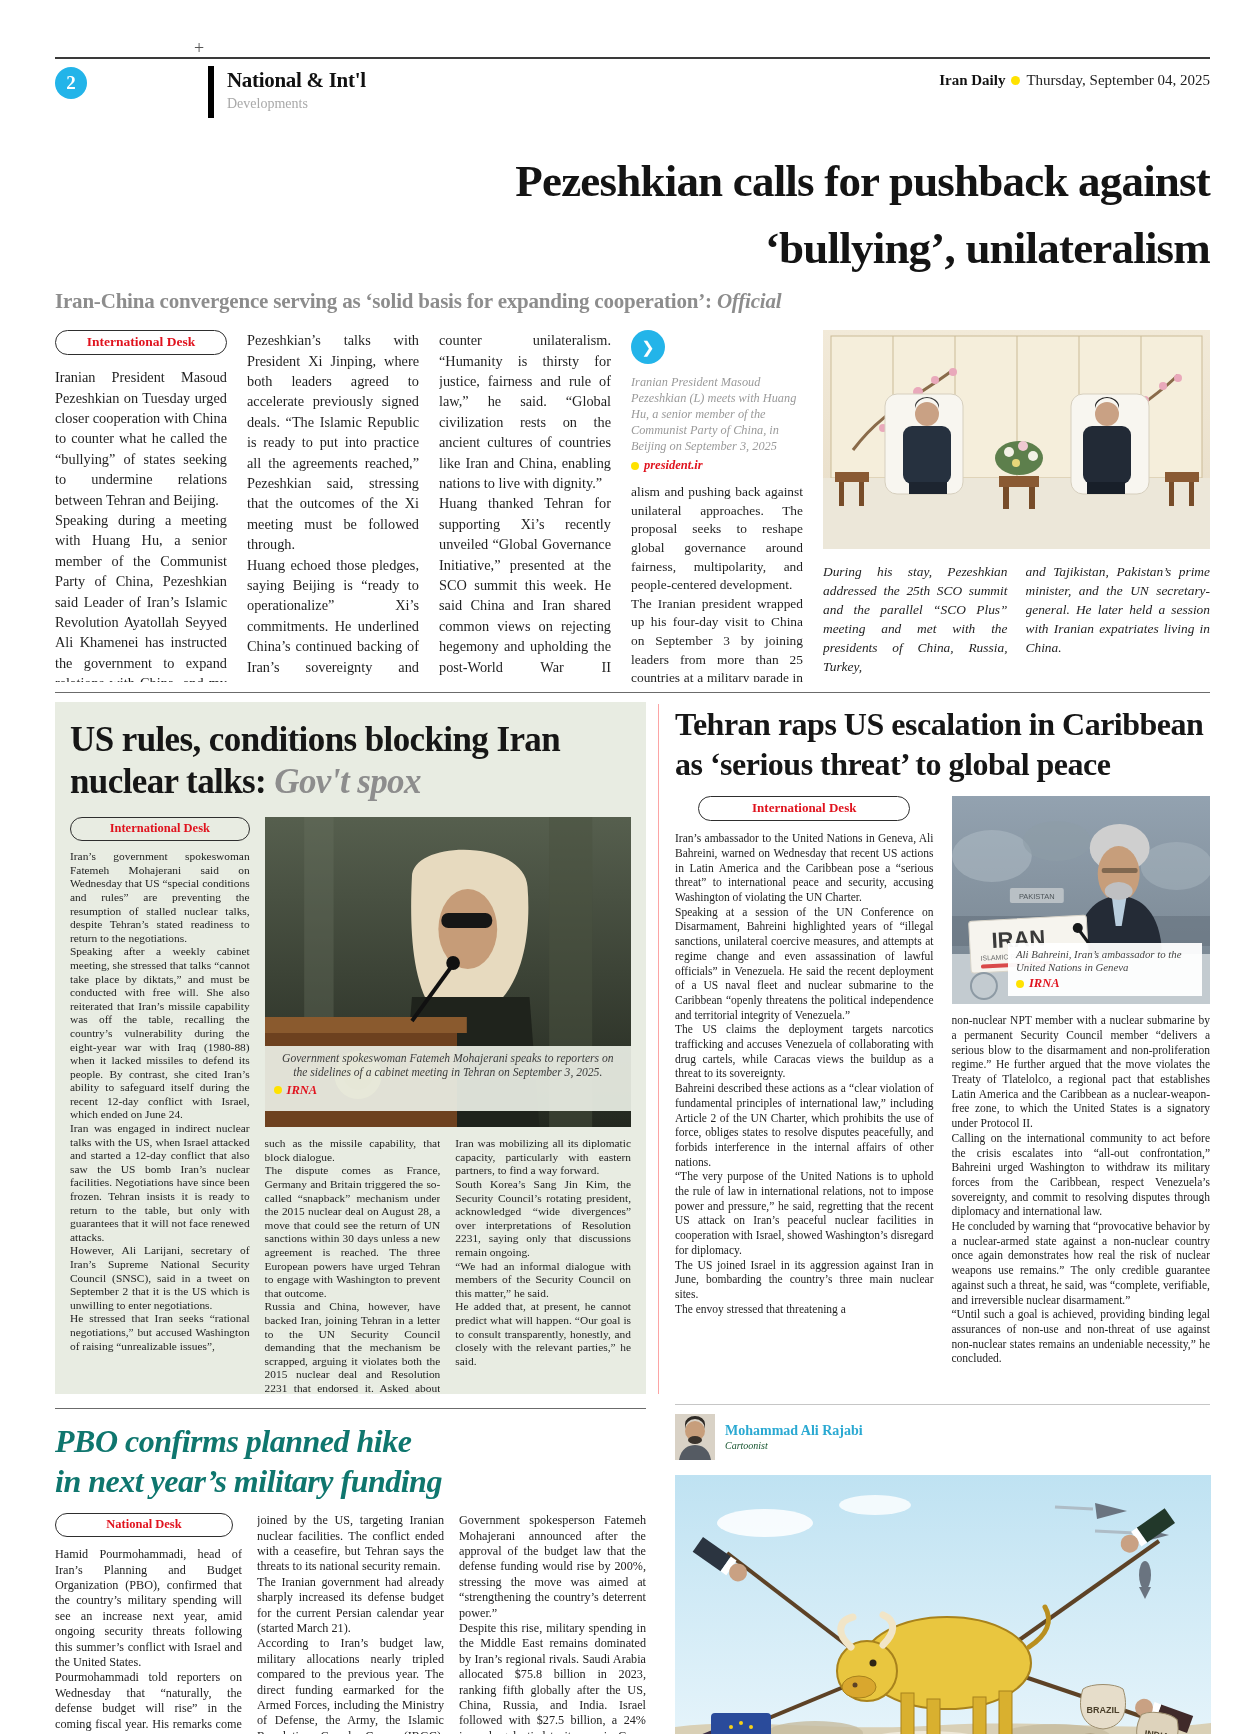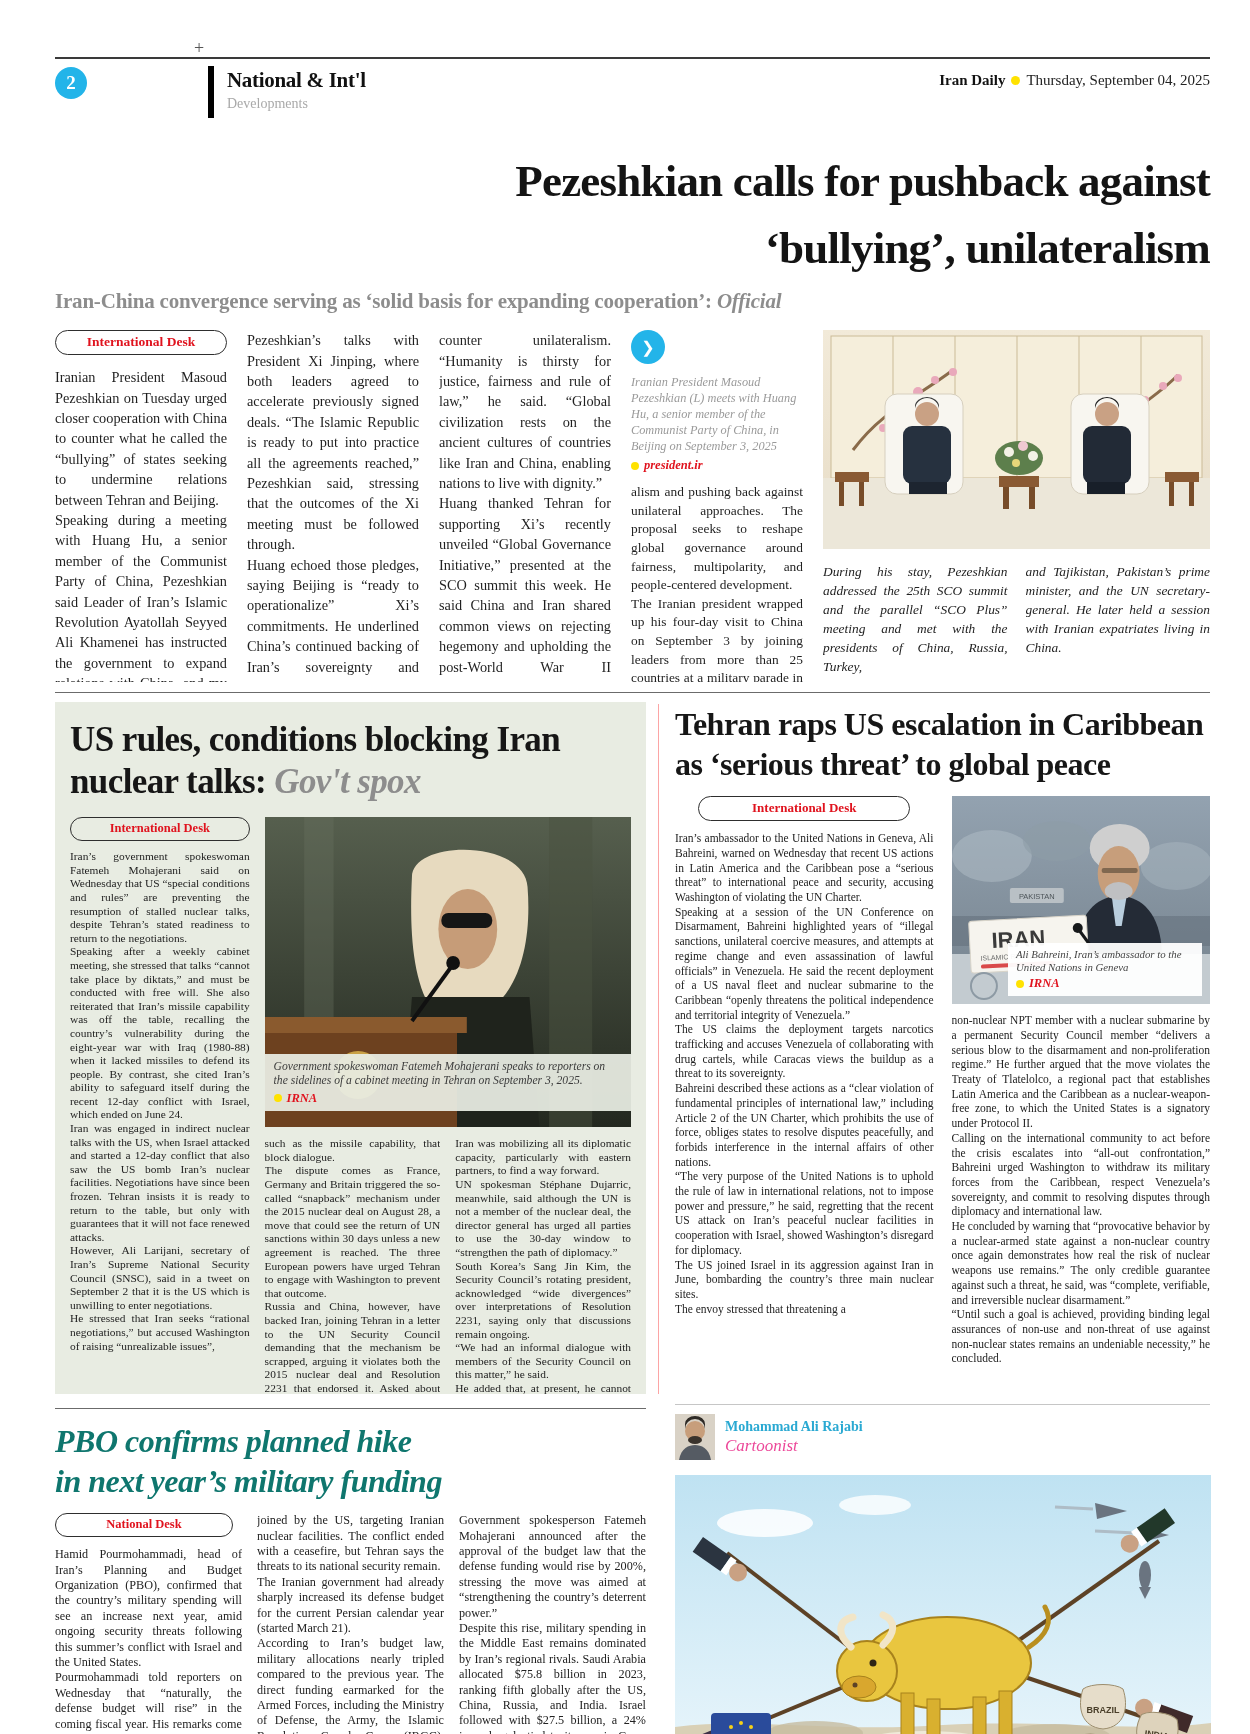--- a/index.html
+++ b/index.html
@@ -58,21 +58,21 @@
   .a2box{background:#e8ece2;height:692px;box-sizing:border-box;padding:17px 15px 10px;overflow:hidden;}
   .h2{font-size:35px;font-weight:bold;color:#161616;line-height:1.2;letter-spacing:-0.6px;margin:0 0 14px;}
   .h2 .gray{color:#8d8d8d;font-style:italic;}
   .a2grid{display:flex;gap:15px;}
   .a2c{flex:1;min-width:0;overflow:hidden;}
   .a2right{flex:2.04;min-width:0;}
   .a2box .bodytext p{font-size:11.4px;line-height:13.6px;}
   .a2box .desk-badge{font-size:12.5px;border-radius:12px;margin-bottom:9px;}
   .a2photo{position:relative;margin:0 0 10px;line-height:0;}
   .a2photo .overlay{position:absolute;left:0;right:0;bottom:16px;background:rgba(233,238,228,0.93);
-        padding:6px 9px 5px;line-height:1.25;}
+        padding:6px 9px 13px;line-height:1.25;text-align:center;}
   .a2photo .overlay .caption{color:#3c3c3c;font-size:11.6px;line-height:14px;margin:0;}
   .a2photo .overlay .credit{margin:3px 0 0;}
   .a2cols2{display:flex;gap:15px;}
 
   
   .a3wrap{border-left:1px solid #fca5a5;padding-left:16px;min-height:690px;box-sizing:border-box;}
   .h3{font-size:32px;font-weight:bold;color:#161616;line-height:1.25;letter-spacing:-0.5px;margin:2px 0 12px;}
   .h3 .line{display:block;}
   .a3grid{display:flex;gap:18px;}
   .a3c{flex:1;min-width:0;overflow:hidden;}
@@ -81,21 +81,21 @@
   .a3photo{position:relative;margin:0 0 9px;line-height:0;}
   .a3photo .overlay{position:absolute;right:8px;bottom:8px;background:rgba(255,255,255,0.95);
         padding:5px 8px;max-width:178px;line-height:1.2;}
   .a3photo .overlay .caption{color:#444;font-size:10.8px;line-height:13px;margin:0;}
   .a3photo .overlay .credit{margin:2px 0 0;}
   .a3col1{height:560px;}
   .cartoonist-row{display:flex;align-items:center;gap:10px;border-top:1px solid #c6c6c6;
         margin-left:17px;margin-top:10px;padding:9px 0 7px;}
   .cartoonist-meta{line-height:1.25;}
   .cartoonist-name{color:#2aa9d2;font-weight:bold;font-size:14px;}
-  .cartoonist-role{color:#ec4899;font-style:italic;font-size:17px;}
+  .cartoonist-role{color:#14532d;font-style:italic;font-size:10px;}
   .cartoon-fig{margin:8px 0 0 17px;line-height:0;}
 
   
   .a4{margin-top:0;}
   .rule-left{border:0;border-top:1.2px solid #6b6b6b;margin:14px 0 12px;}
   .h4{font-size:32px;font-weight:bold;color:#0f766e;line-height:1.25;letter-spacing:-0.5px;margin:0 0 12px;font-style:italic;}
   .h4 .line{display:block;}
   .a4grid{display:flex;gap:15px;height:266px;overflow:hidden;}
   .a4c{flex:1;min-width:0;overflow:hidden;}
   .a4 .bodytext p{font-size:12.2px;line-height:15.4px;}
@@ -295,21 +295,20 @@
               </figcaption>
             </figure>
             <div class="a2cols2">
               <div class="a2c bodytext">
                   <p>such as the missile capability, that block dialogue.</p>
                   <p>The dispute comes as France, Germany and Britain triggered the so-called “snapback” mechanism under the 2015 nuclear deal on August 28, a move that could see the return of UN sanctions within 30 days unless a new agreement is reached. The three European powers have urged Tehran to engage with Washington to prevent that outcome.</p>
                   <p>Russia and China, however, have backed Iran, joining Tehran in a letter to the UN Security Council demanding that the mechanism be scrapped, arguing it violates both the 2015 nuclear deal and Resolution 2231 that endorsed it. Asked about those joint efforts, Mohajerani said, “We are making these moves because we are hopeful. Otherwise, such steps would not be taken.” She added that</p>
                 </div>
               <div class="a2c bodytext">
                   <p>Iran was mobilizing all its diplomatic capacity, particularly with eastern partners, to find a way forward.</p>
-                  <p>UN spokesman Stéphane Dujarric, meanwhile, said although the UN is not a member of the nuclear deal, the director general has urged all parties to use the 30-day window to “strengthen the path of diplomacy.”</p>
                   <p>South Korea’s Sang Jin Kim, the Security Council’s rotating president, acknowledged “wide divergences” over interpretations of Resolution 2231, saying only that discussions remain ongoing.</p>
                   <p>“We had an informal dialogue with members of the Security Council on this matter,” he said.</p>
                   <p>He added that, at present, he cannot predict what will happen. “Our goal is to consult transparently, honestly, and closely with the relevant parties,” he said.</p>
                 </div>
             </div>
           </div>
         </div>
       </div>
 
       <hr class="rule-left">

